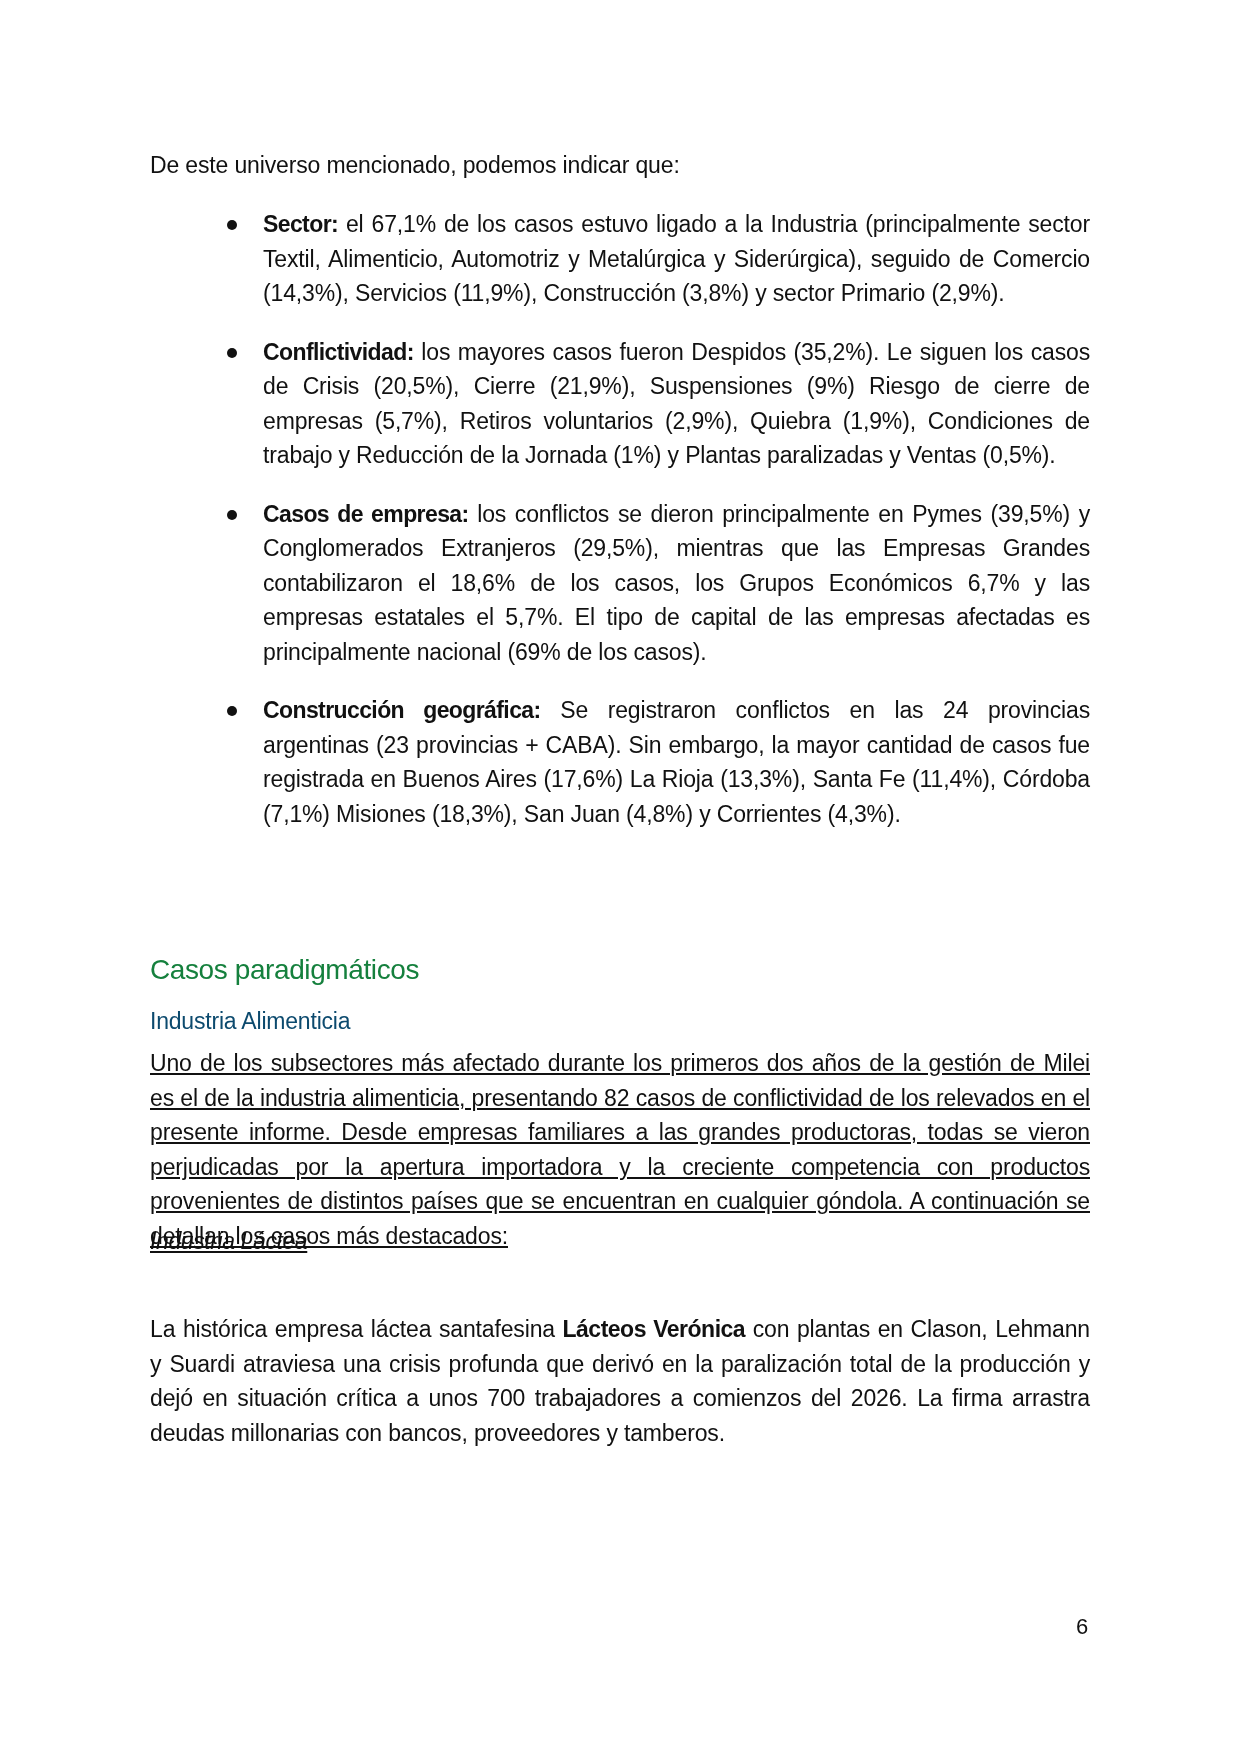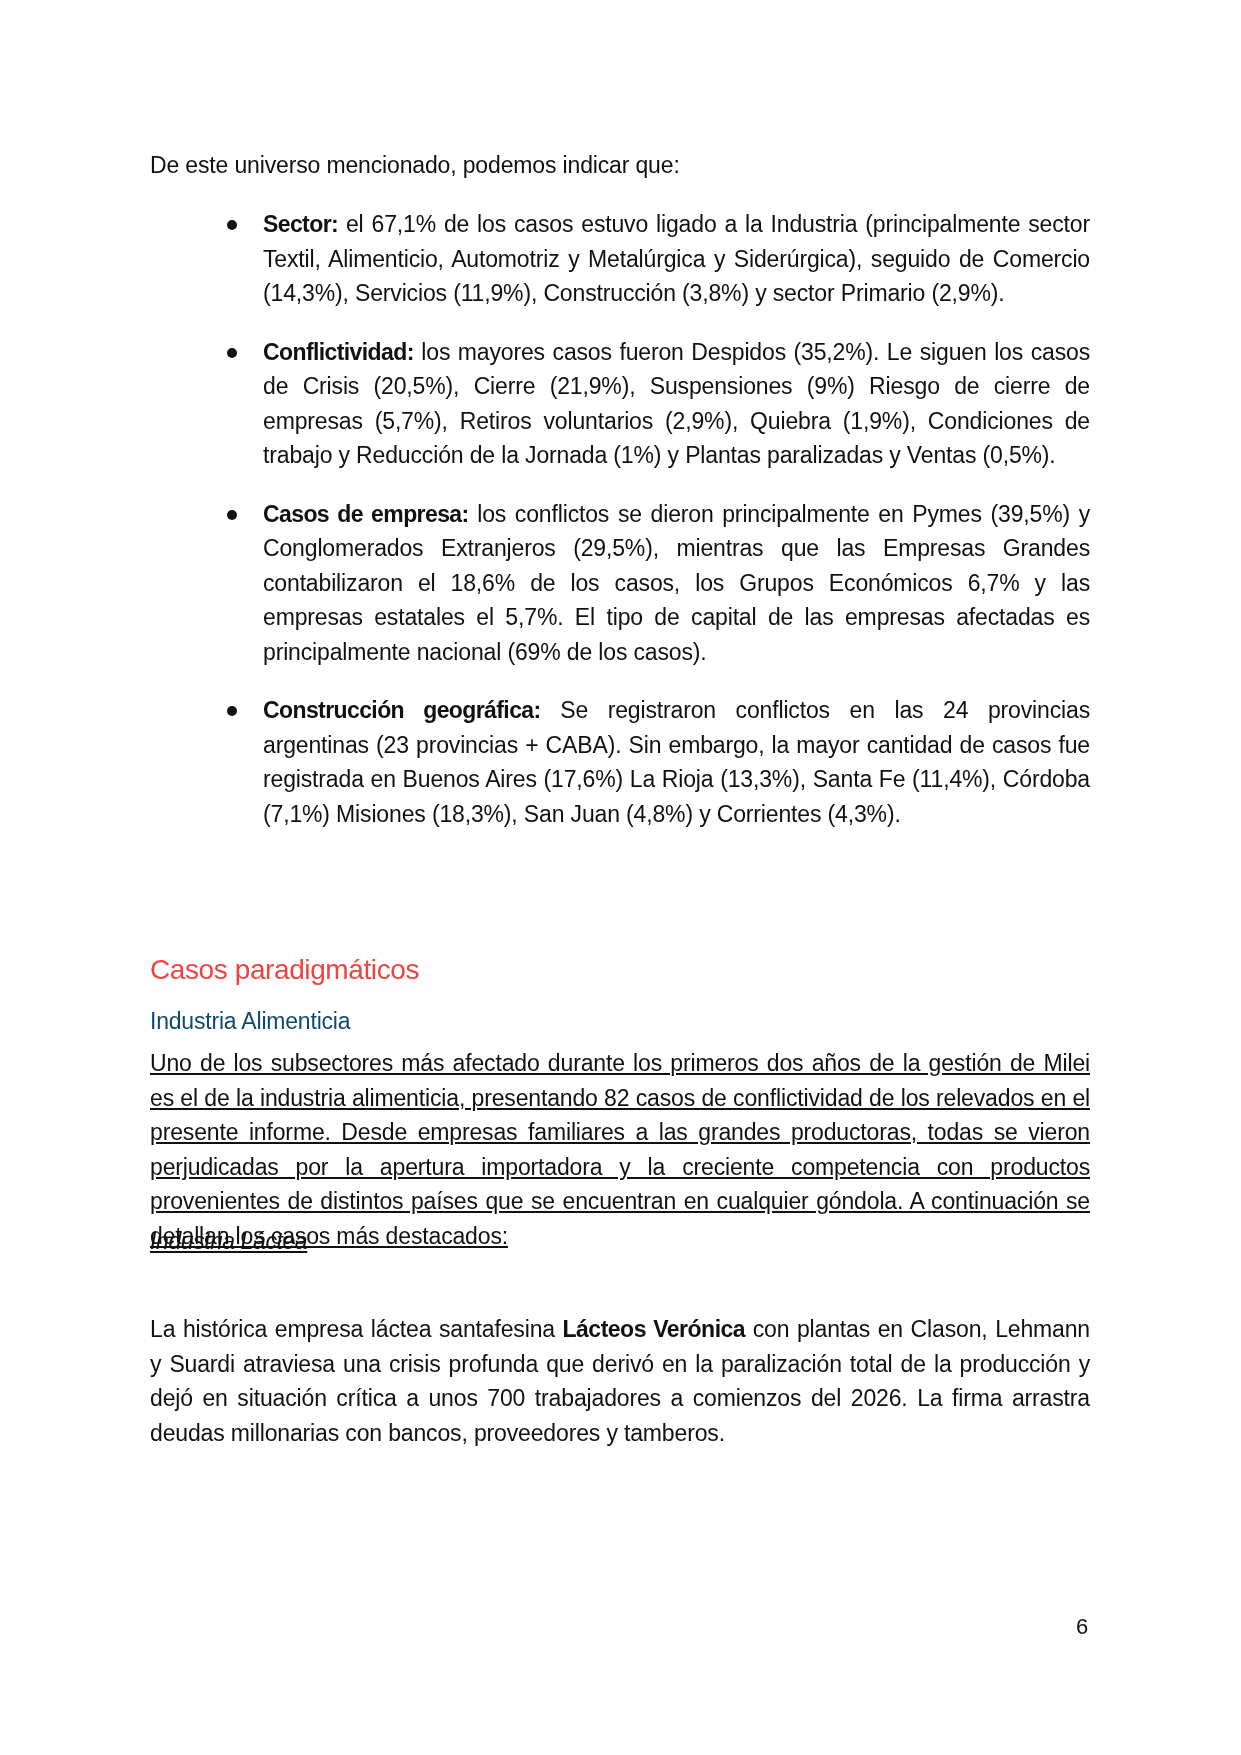--- a/index.html
+++ b/index.html
@@ -104,21 +104,21 @@
       font-weight: bold;
       letter-spacing: -0.6px;
     }
 
     .h2 {
       position: absolute;
       left: 150px;
       top: 952px;
       font-size: 28px;
       line-height: 36px;
-      color: #ef4444;
+      color: #15803d;
       letter-spacing: -0.4px;
     }
     .h3 {
       position: absolute;
       left: 150px;
       top: 1006px;
       font-size: 23px;
       line-height: 30px;
       color: #0c4a6e;
       letter-spacing: -0.2px;

